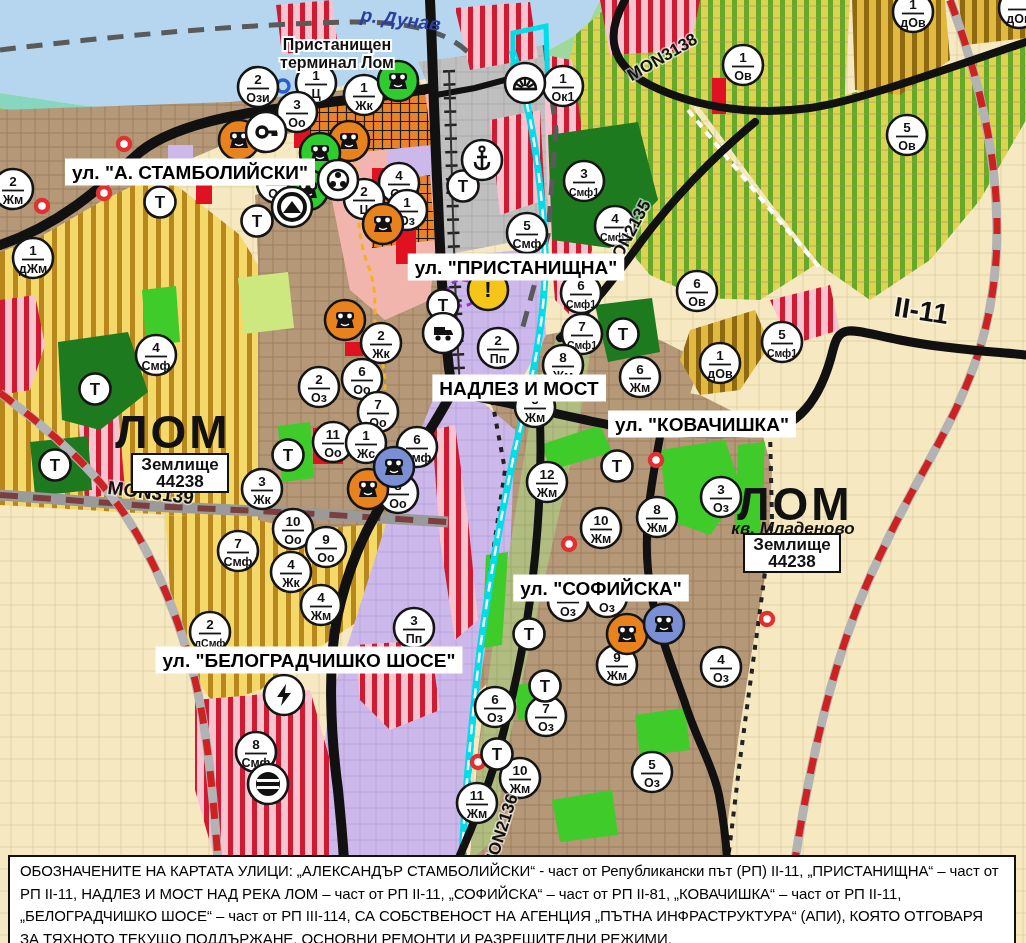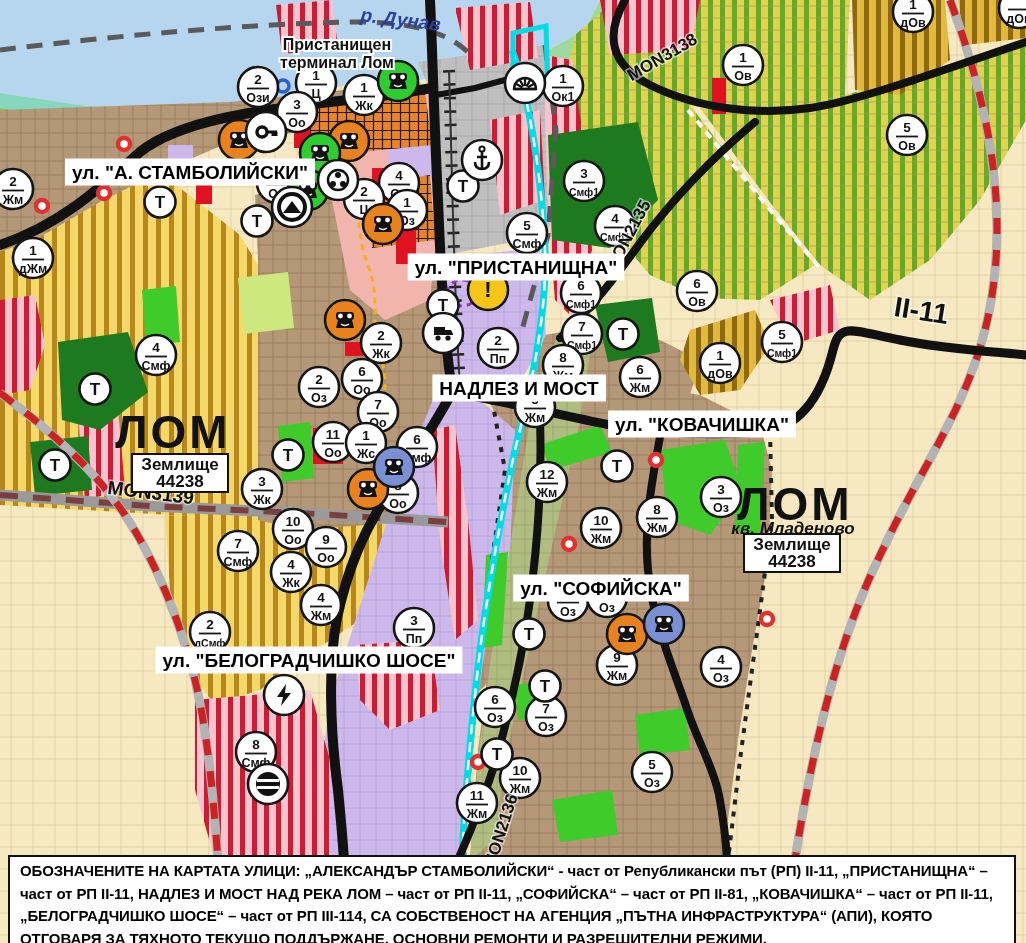--- a/index.html
+++ b/index.html
@@ -2,22 +2,22 @@
 <html><head>
 <meta charset="utf-8">
 <style>
   html,body{margin:0;padding:0;background:#e9e9e9;}
   .stage{position:relative;width:1026px;height:943px;overflow:hidden;background:#f6e9c1;
          font-family:"Liberation Sans",sans-serif;}
   svg{display:block;}
   .caption{position:absolute;left:8px;top:855px;width:1008px;box-sizing:border-box;
            background:#ffffff;border:2px solid #111;padding:3px 10px 5px 10px;
            font-size:15px;line-height:1.5;color:#000;letter-spacing:-0.1px;}
-  .caption .b{font-weight:bold;margin-top:6px;}
-  .caption .r{font-weight:bold;}
+  .caption .b{font-weight:normal;margin-top:6px;}
+  .caption .r{font-weight:normal;}
   text{font-family:"Liberation Sans",sans-serif;}
 </style>
 </head>
 <body>
 
 <div class="stage">
 <svg id="map" width="1026" height="943" viewBox="0 0 1026 943">
   <defs>
     <pattern id="pCream" width="22" height="22" patternUnits="userSpaceOnUse">
       <rect width="22" height="22" fill="#f6e9c1"></rect>

